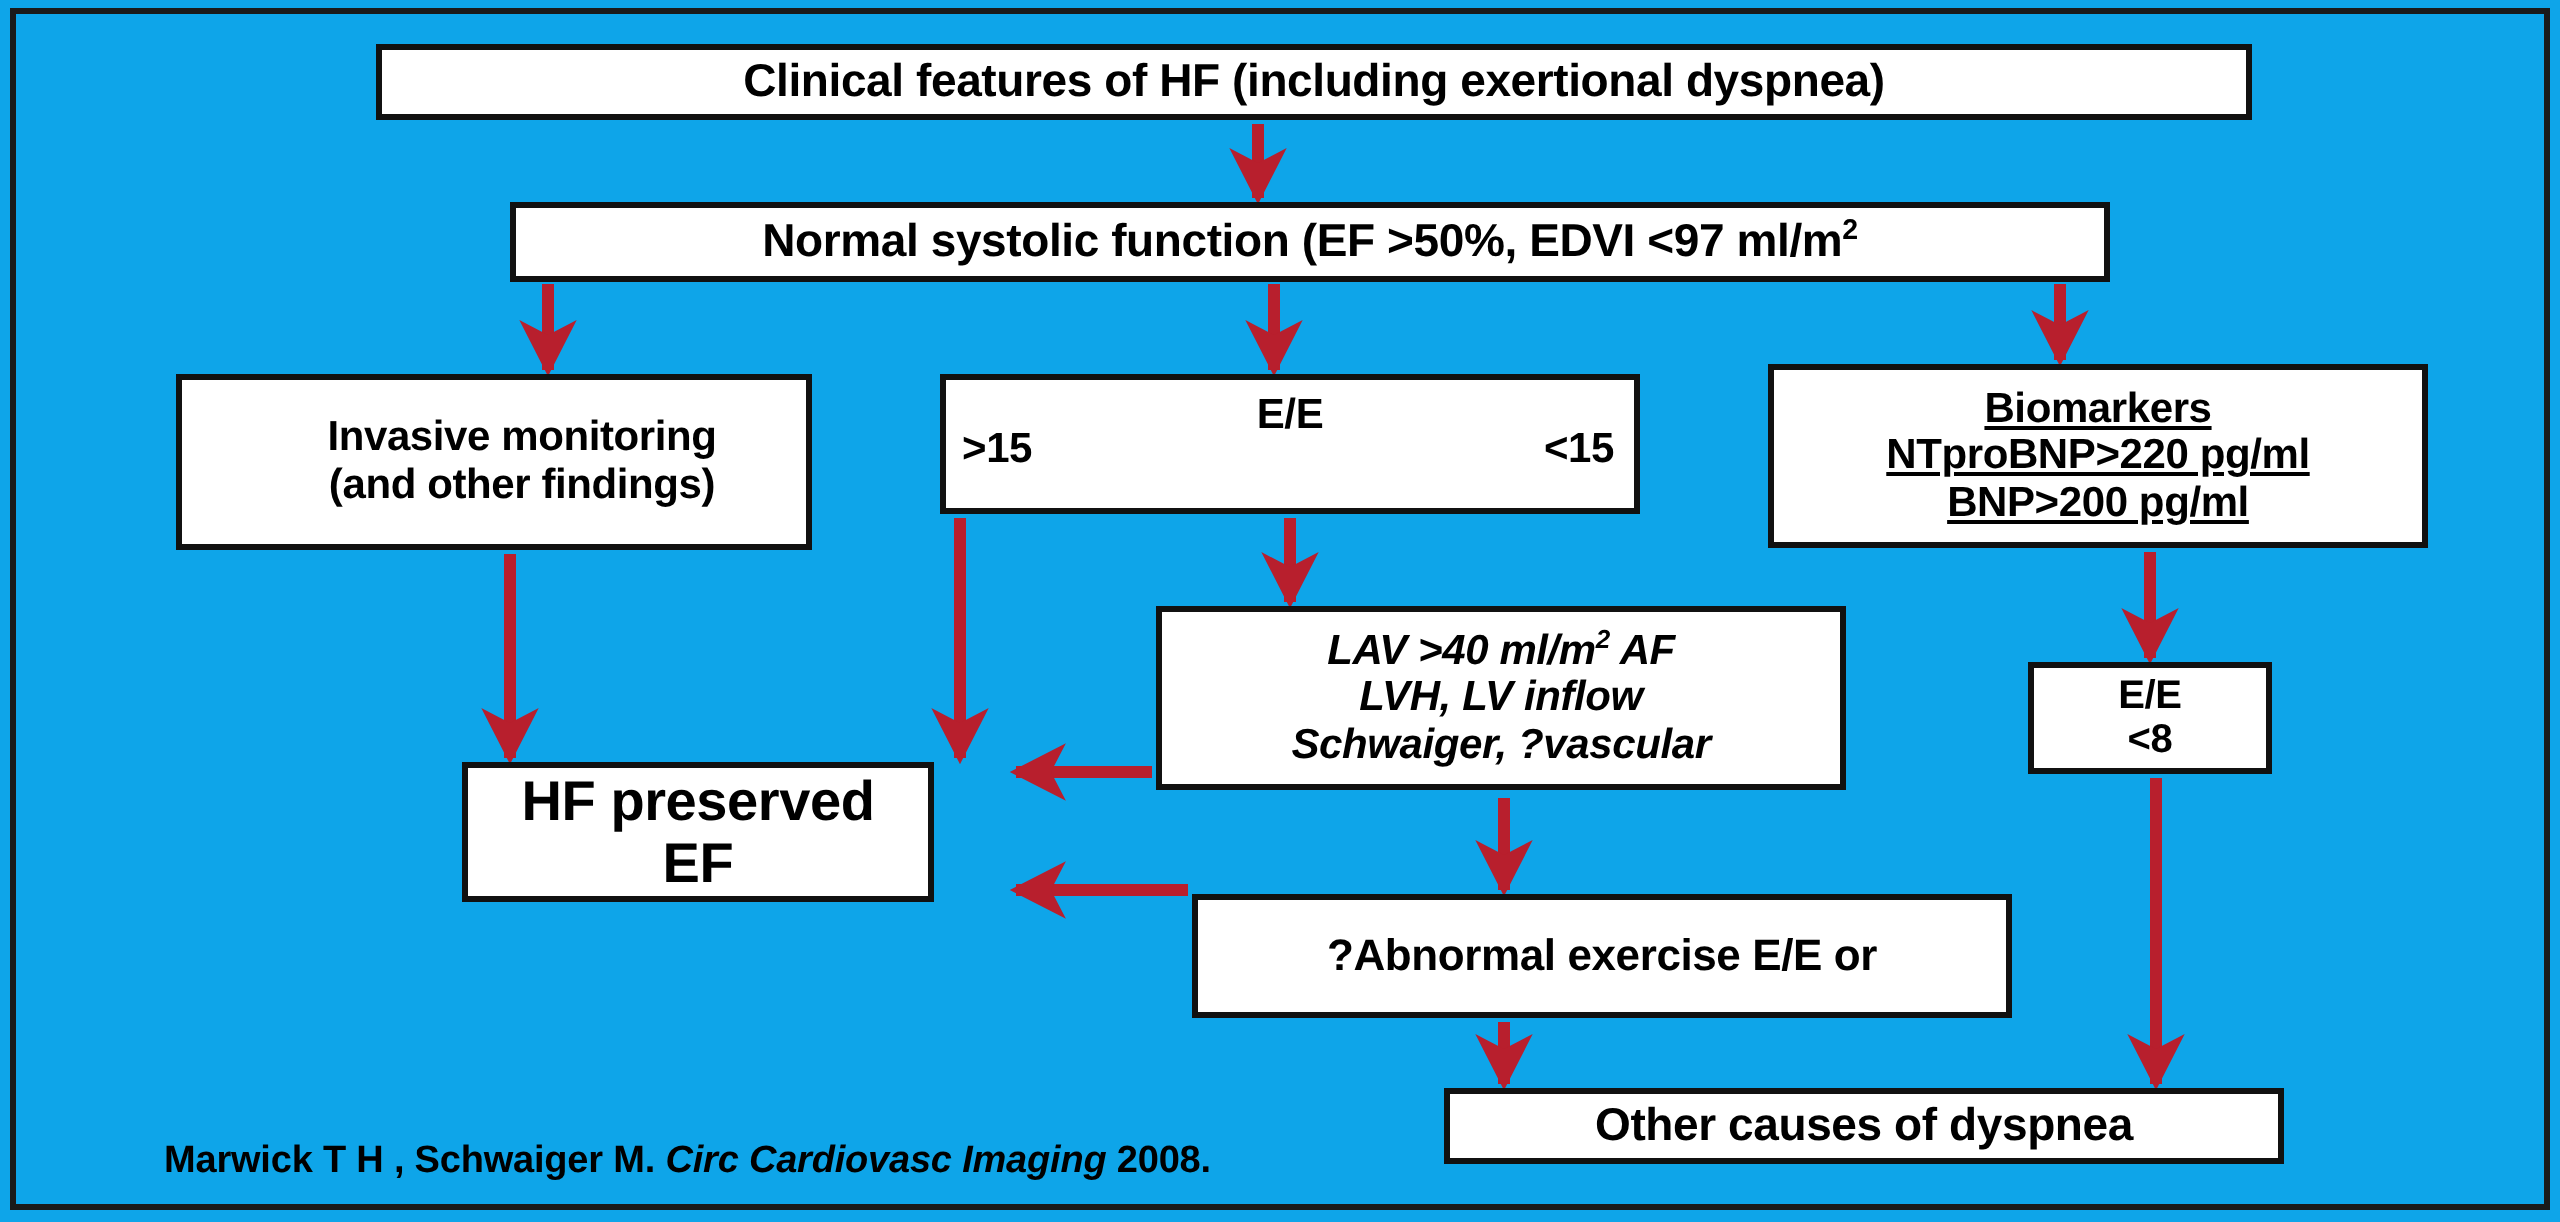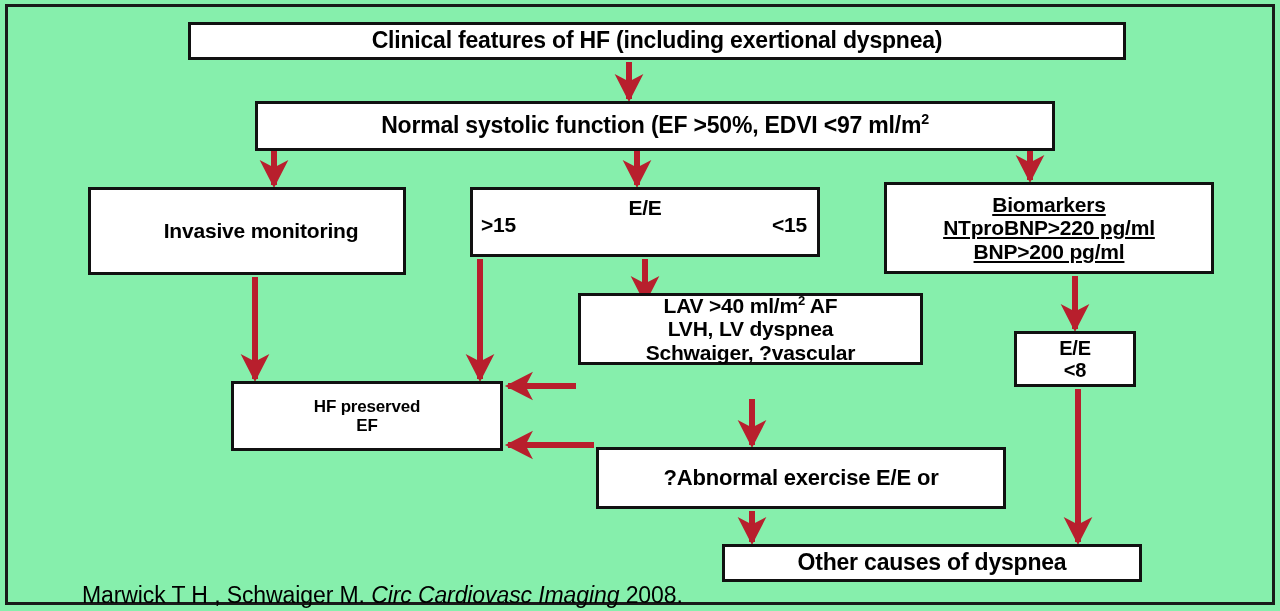--- a/index.html
+++ b/index.html
@@ -8,21 +8,21 @@
     padding: 0;
     background: #ffffff;
   }
   body {
     font-family: "Liberation Sans", sans-serif;
   }
   #canvas {
     position: relative;
     width: 1280px;
     height: 611px;
-    background: #86efac;
+    background: #0ea5e9;
     box-sizing: border-box;
     overflow: hidden;
   }
   
   #frame {
     position: absolute;
     left: 5px;
     top: 4px;
     width: 1270px;
     height: 601px;
@@ -43,27 +43,27 @@
     font-weight: bold;
     color: #000000;
     line-height: 1.12;
     letter-spacing: -0.2px;
   }
   .node .ln { display: block; white-space: nowrap; }
   sup { font-size: 0.62em; vertical-align: super; line-height: 0; }
 
   
   #n-clinical   { left: 188px; top: 22px;  width: 938px; height: 38px;  font-size: 23px; }
-  #n-normal     { left: 255px; top: 101px; width: 800px; height: 50px;  font-size: 23px; }
+  #n-normal     { left: 255px; top: 101px; width: 800px; height: 40px;  font-size: 23px; }
   #n-invasive   { left: 88px;  top: 187px; width: 318px; height: 88px;  font-size: 21px; padding-left: 28px; }
   #n-ee         { left: 470px; top: 187px; width: 350px; height: 70px;  font-size: 21px; }
   #n-biomarkers { left: 884px; top: 182px; width: 330px; height: 92px;  font-size: 21px; text-decoration: underline; }
-  #n-lav        { left: 578px; top: 293px; width: 345px; height: 72px;  font-size: 21px; }
+  #n-lav        { left: 578px; top: 303px; width: 345px; height: 92px;  font-size: 21px; font-style: italic; }
   #n-ee8        { left: 1014px;top: 331px; width: 122px; height: 56px;  font-size: 20px; }
-  #n-hfpef      { left: 231px; top: 381px; width: 272px; height: 70px;  font-size: 17px; }
+  #n-hfpef      { left: 231px; top: 381px; width: 236px; height: 70px;  font-size: 28px; }
   #n-abnormal   { left: 596px; top: 447px; width: 410px; height: 62px;  font-size: 22px; }
   #n-other      { left: 722px; top: 544px; width: 420px; height: 38px;  font-size: 23px; }
 
   
   #n-ee { justify-content: flex-start; padding-top: 6px; }
   #n-ee .ee-title { font-size: 21px; }
   #n-ee .ee-row {
     position: absolute;
     left: 8px; right: 10px;
     top: 23px;
@@ -77,23 +77,23 @@
     position: absolute;
     left: 0; top: 0;
     width: 1280px; height: 611px;
     pointer-events: none;
   }
 
   
   #citation {
     position: absolute;
     left: 82px;
-    top: 582px;
-    font-size: 23px;
-    font-weight: normal;
+    top: 570px;
+    font-size: 19px;
+    font-weight: bold;
     color: #000000;
     white-space: nowrap;
     letter-spacing: -0.1px;
   }
   #citation .ital { font-style: italic; }
 </style>
 </head>
 <body>
 
 <div id="canvas">
@@ -139,39 +139,40 @@
   <div class="node" id="n-clinical">
     <span class="ln">Clinical features of HF (including exertional dyspnea)</span>
   </div>
 
   <div class="node" id="n-normal">
     <span class="ln"><span>Normal systolic function (EF &gt;50%, EDVI &lt;97 ml/m</span><sup>2</sup></span>
   </div>
 
   <div class="node" id="n-invasive">
     <span class="ln">Invasive monitoring</span>
+    <span class="ln">(and other findings)</span>
   </div>
 
   <div class="node" id="n-ee">
     <span class="ln ee-title">E/E</span>
     <span class="ee-row">
       <span>&gt;15</span>
       <span>&lt;15</span>
     </span>
   </div>
 
   <div class="node" id="n-biomarkers">
     <span class="ln">Biomarkers</span>
     <span class="ln">NTproBNP&gt;220 pg/ml</span>
     <span class="ln">BNP&gt;200 pg/ml</span>
   </div>
 
   <div class="node" id="n-lav">
     <span class="ln"><span>LAV &gt;40 ml/m</span><sup>2</sup><span> AF</span></span>
-    <span class="ln">LVH, LV dyspnea</span>
+    <span class="ln">LVH, LV inflow</span>
     <span class="ln">Schwaiger, ?vascular</span>
   </div>
 
   <div class="node" id="n-ee8">
     <span class="ln">E/E</span>
     <span class="ln">&lt;8</span>
   </div>
 
   <div class="node" id="n-hfpef">
     <span class="ln">HF preserved</span>

